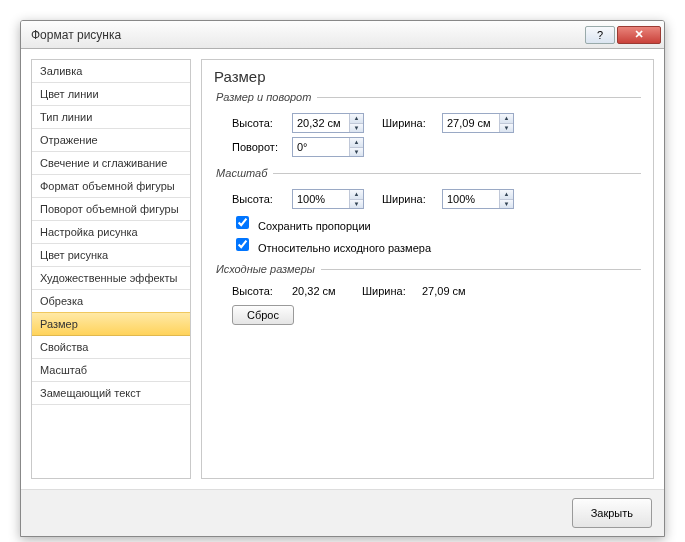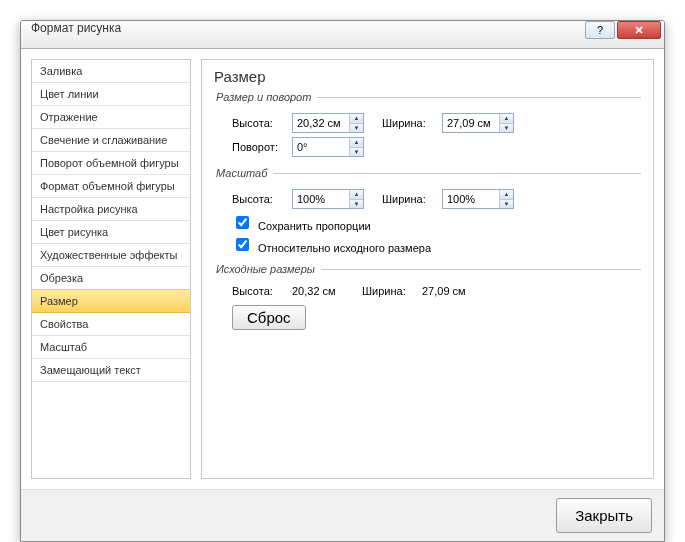--- a/index.html
+++ b/index.html
@@ -17,20 +17,21 @@
     background: #fff;
     box-shadow: 0 3px 12px rgba(0,0,0,0.3);
     border-radius: 3px 3px 0 0;
     overflow: hidden;
   }
   .titlebar {
     height: 28px;
     background: linear-gradient(#fdfdfd, #eaeaea);
     border-bottom: 1px solid #b0b0b0;
     display: flex;
+    align-items: center;
     padding: 0 0 0 10px;
   }
   .titlebar-title { flex: 1; font-size: 12px; color: #333; }
   .titlebar-btns { display: flex; gap: 2px; margin-right: 3px; }
   .titlebar-btn {
     width: 30px; height: 18px;
     border: 1px solid #9aa; border-radius: 2px;
     display: flex; align-items: center; justify-content: center;
     font-size: 11px;
     background: linear-gradient(#f7f9fc,#dbe5f1);
@@ -98,21 +99,21 @@
   .sp-btn { flex:1; display:flex; align-items:center; justify-content:center; background: linear-gradient(#f4f7fc,#dbe4f0); font-size:6px; color:#345; cursor:default;}
   .sp-btn + .sp-btn { border-top:1px solid #c0c8d8;}
   .chk { display:flex; align-items:flex-end; gap:6px; margin:3px 0 3px 18px;}
   .chk input { width:13px; height:13px;}
   .static-row { display:flex; gap:10px; margin:4px 0 4px 18px;}
   .static-row .lbl { min-width:50px;}
   .static-val { min-width:60px;}
   .btn {
     border:1px solid #9a9a9a; border-radius:3px;
     background:linear-gradient(#fdfdfd,#e5e5e5);
-    padding:3px 14px; font-size:15px; cursor:default;
+    padding:3px 14px; font-size:11px; cursor:default;
   }
   .footer {
     border-top:1px solid #ddd;
     background:#f1f1f1;
     padding:8px 12px;
     display:flex; justify-content:flex-end;
   }
   .footer .btn { padding:8px 18px;}
 </style>
 </head>
@@ -128,24 +129,25 @@
       <div class="titlebar-btn close">
         <span>✕</span>
       </div>
     </div>
   </div>
 
   <div class="body">
     <div class="sidebar">
       <div class="sidebar-item"><span>Заливка</span></div>
       <div class="sidebar-item"><span>Цвет линии</span></div>
+      <div class="sidebar-item"><span>Тип линии</span></div>
       <div class="sidebar-item"><span>Отражение</span></div>
       <div class="sidebar-item"><span>Свечение и сглаживание</span></div>
+      <div class="sidebar-item"><span>Формат объемной фигуры</span></div>
       <div class="sidebar-item"><span>Поворот объемной фигуры</span></div>
-      <div class="sidebar-item"><span>Формат объемной фигуры</span></div>
       <div class="sidebar-item"><span>Настройка рисунка</span></div>
       <div class="sidebar-item"><span>Цвет рисунка</span></div>
       <div class="sidebar-item"><span>Художественные эффекты</span></div>
       <div class="sidebar-item"><span>Обрезка</span></div>
       <div class="sidebar-item selected"><span>Размер</span></div>
       <div class="sidebar-item"><span>Свойства</span></div>
       <div class="sidebar-item"><span>Масштаб</span></div>
       <div class="sidebar-item"><span>Замещающий текст</span></div>
     </div>
 

